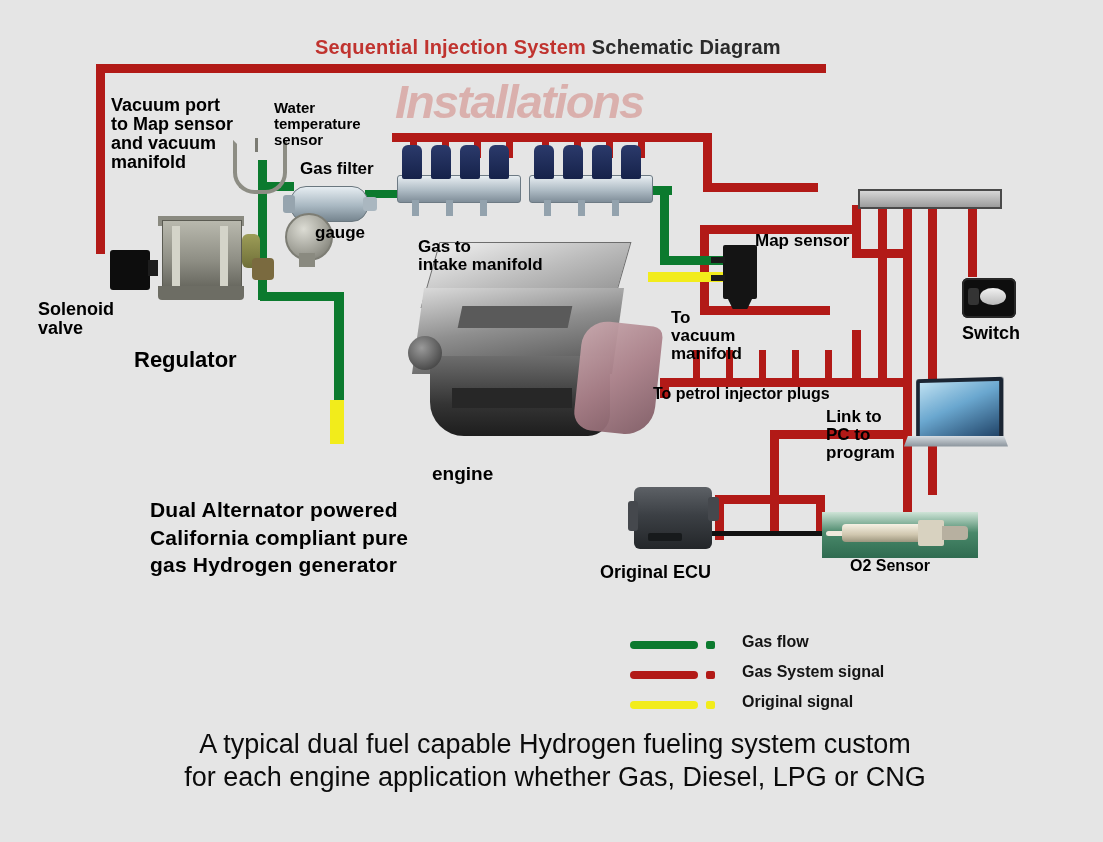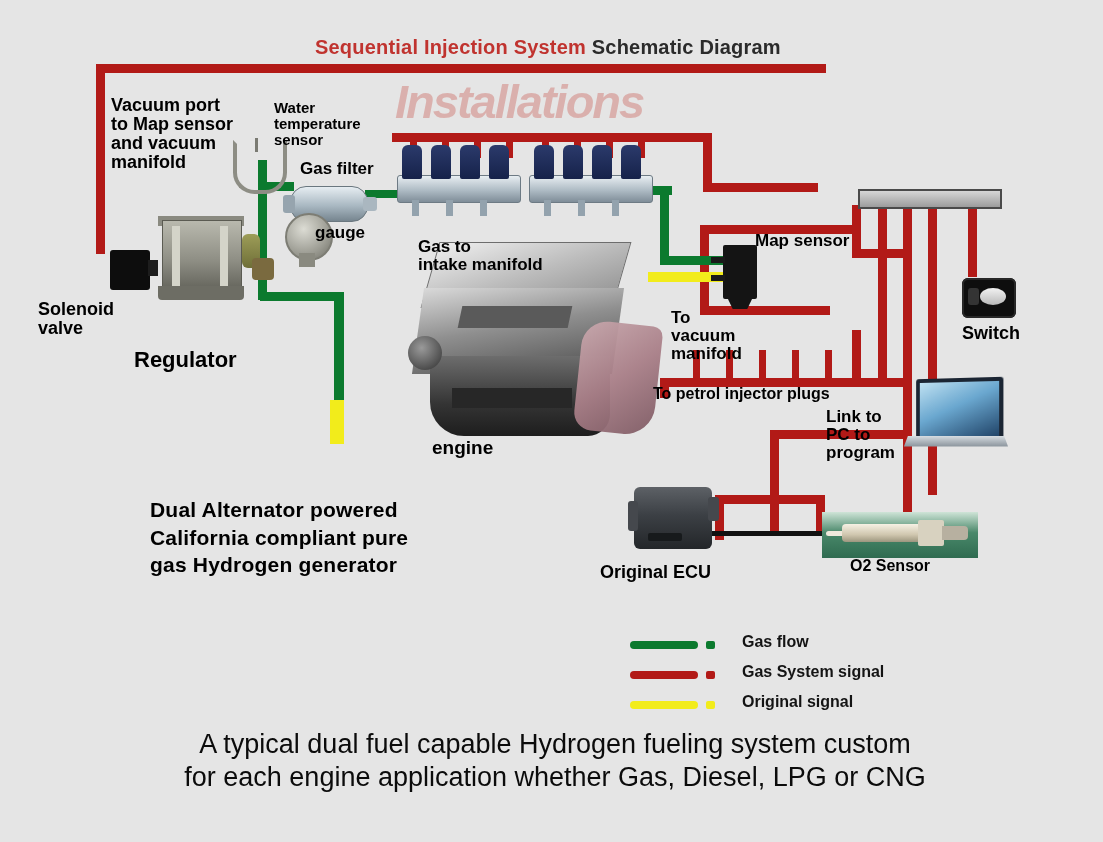--- a/index.html
+++ b/index.html
@@ -317,21 +317,21 @@
   <div class="lbl" style="left: 274px; top: 100px; font-size: 15px; white-space: pre-line;">Water
 temperature
 sensor</div>
   <div class="lbl" style="left: 300px; top: 160px; font-size: 17px; white-space: pre-line;">Gas filter</div>
   <div class="lbl" style="left: 315px; top: 224px; font-size: 17px; white-space: pre-line;">gauge</div>
   <div class="lbl" style="left: 418px; top: 238px; font-size: 17px; white-space: pre-line;">Gas to
 intake manifold</div>
   <div class="lbl" style="left: 38px; top: 300px; font-size: 18px; white-space: pre-line;">Solenoid
 valve</div>
   <div class="lbl" style="left: 134px; top: 348px; font-size: 22px; white-space: pre-line;">Regulator</div>
-  <div class="lbl" style="left: 432px; top: 438px; font-size: 19px; white-space: pre-line;">engine</div>
+  <div class="lbl" style="left: 432px; top: 464px; font-size: 19px; white-space: pre-line;">engine</div>
   <div class="lbl" style="left: 755px; top: 232px; font-size: 17px; white-space: pre-line;">Map sensor</div>
   <div class="lbl" style="left: 671px; top: 286px; font-size: 17px; white-space: pre-line; margin-top: 23px;">To
 vacuum
 manifold</div>
   <div class="lbl" style="left: 653px; top: 386px; font-size: 16px; white-space: pre-line;">To petrol injector plugs</div>
   <div class="lbl" style="left: 818px; top: 408px; font-size: 17px; white-space: pre-line; margin-left: 8px;">Link to
 PC to
 program</div>
   <div class="lbl" style="left: 962px; top: 324px; font-size: 18px; white-space: pre-line;">Switch</div>
   <div class="lbl" style="left: 600px; top: 563px; font-size: 18px; white-space: pre-line;">Original ECU</div>

